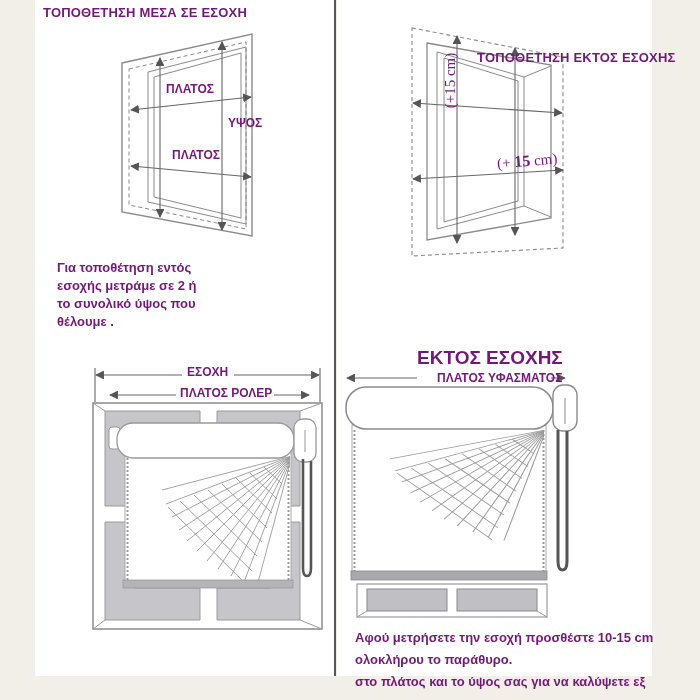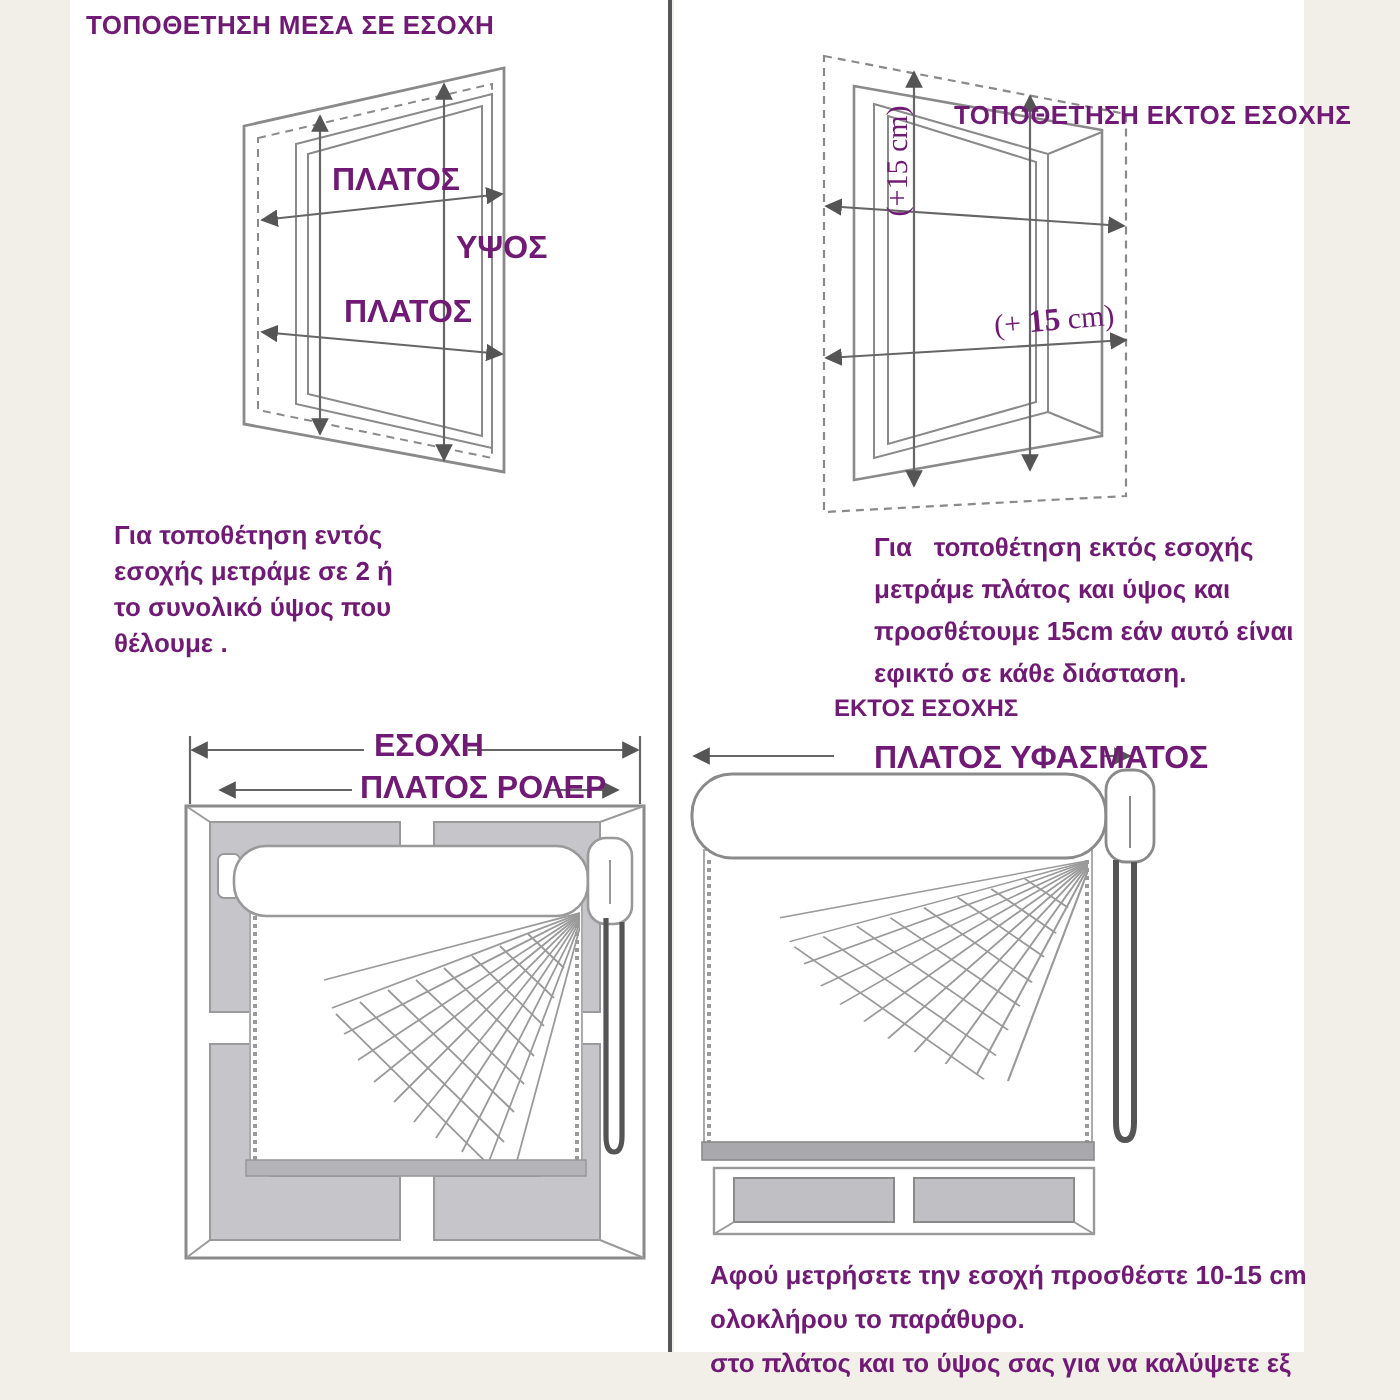--- a/index.html
+++ b/index.html
@@ -1,21 +1,21 @@
 <!DOCTYPE html>
 <html><head>
 <meta charset="utf-8">
 <style>
   html,body{margin:0;padding:0;}
   .stage{position:relative;width:700px;height:700px;background:#f2efe8;
          font-family:"Liberation Sans",sans-serif;overflow:hidden;color:#701a75;}
   .panel{position:absolute;background:#ffffff;}
   .divider{position:absolute;background:#565656;}
   .title{position:absolute;font-size:13px;font-weight:bold;white-space:pre;letter-spacing:.2px;}
-  .lbl{position:absolute;font-size:16px;font-weight:bold;white-space:pre;}
+  .lbl{position:absolute;font-size:12px;font-weight:bold;white-space:pre;}
   .cap{position:absolute;font-size:13px;font-weight:bold;}
   .cap div{white-space:pre;}
   .cap.lh18 div{line-height:18px;}
   .cap.lh21 div{line-height:21px;}
   .cap.lh22 div{line-height:22px;}
   .serif{font-family:"Liberation Serif",serif;font-weight:normal;font-size:15px;}
   .rot90{transform:rotate(-90deg);transform-origin:center;}
   svg{position:absolute;left:0;top:0;}
 </style>
 </head>
@@ -155,31 +155,25 @@
   <div class="cap lh18" style="left:57px;top:259px;">
     <div>Για τοποθέτηση εντός</div>
     <div>εσοχής μετράμε σε 2 ή</div>
     <div>το συνολικό ύψος που</div>
     <div>θέλουμε .</div>
   </div>
 
   <div class="title" style="left:477px;top:5px;margin-top:45px;">ΤΟΠΟΘΕΤΗΣΗ ΕΚΤΟΣ ΕΣΟΧΗΣ</div>
   <div class="lbl serif rot90" style="left:415px;top:72px;width:70px;text-align:center;">(+15 cm)</div>
   <div class="lbl serif" style="left:497px;top:152px;transform:rotate(-5deg);"><span>(+ </span><span style="font-weight:bold;font-size:16px;">15</span><span> cm)</span></div>
-  <div class="cap lh21" style="left:437px;top:263px;">
-    <div>Για   τοποθέτηση εκτός εσοχής</div>
-    <div>μετράμε πλάτος και ύψος και</div>
-    <div>προσθέτουμε 15cm εάν αυτό είναι</div>
-    <div>εφικτό σε κάθε διάσταση.</div>
-  </div>
 
   <div class="lbl" style="left:187px;top:365px;">ΕΣΟΧΗ</div>
   <div class="lbl" style="left:180px;top:386px;text-align:right;">ΠΛΑΤΟΣ ΡΟΛΕΡ</div>
 
-  <div class="lbl" style="left:417px;top:347px;font-size:12px;">ΕΚΤΟΣ ΕΣΟΧΗΣ</div>
+  <div class="lbl" style="left:417px;top:347px;font-size:19px;">ΕΚΤΟΣ ΕΣΟΧΗΣ</div>
   <div class="lbl" style="left:421px;top:371px;padding-left:16px;">ΠΛΑΤΟΣ ΥΦΑΣΜΑΤΟΣ</div>
   <div class="cap lh22" style="left:355px;top:627px;">
     <div>Αφού μετρήσετε την εσοχή προσθέστε 10-15 cm</div>
     <div>ολοκλήρου το παράθυρο.</div>
     <div>στο πλάτος και το ύψος σας για να καλύψετε εξ</div>
   </div>
 
 </div>
 
 </body></html>

